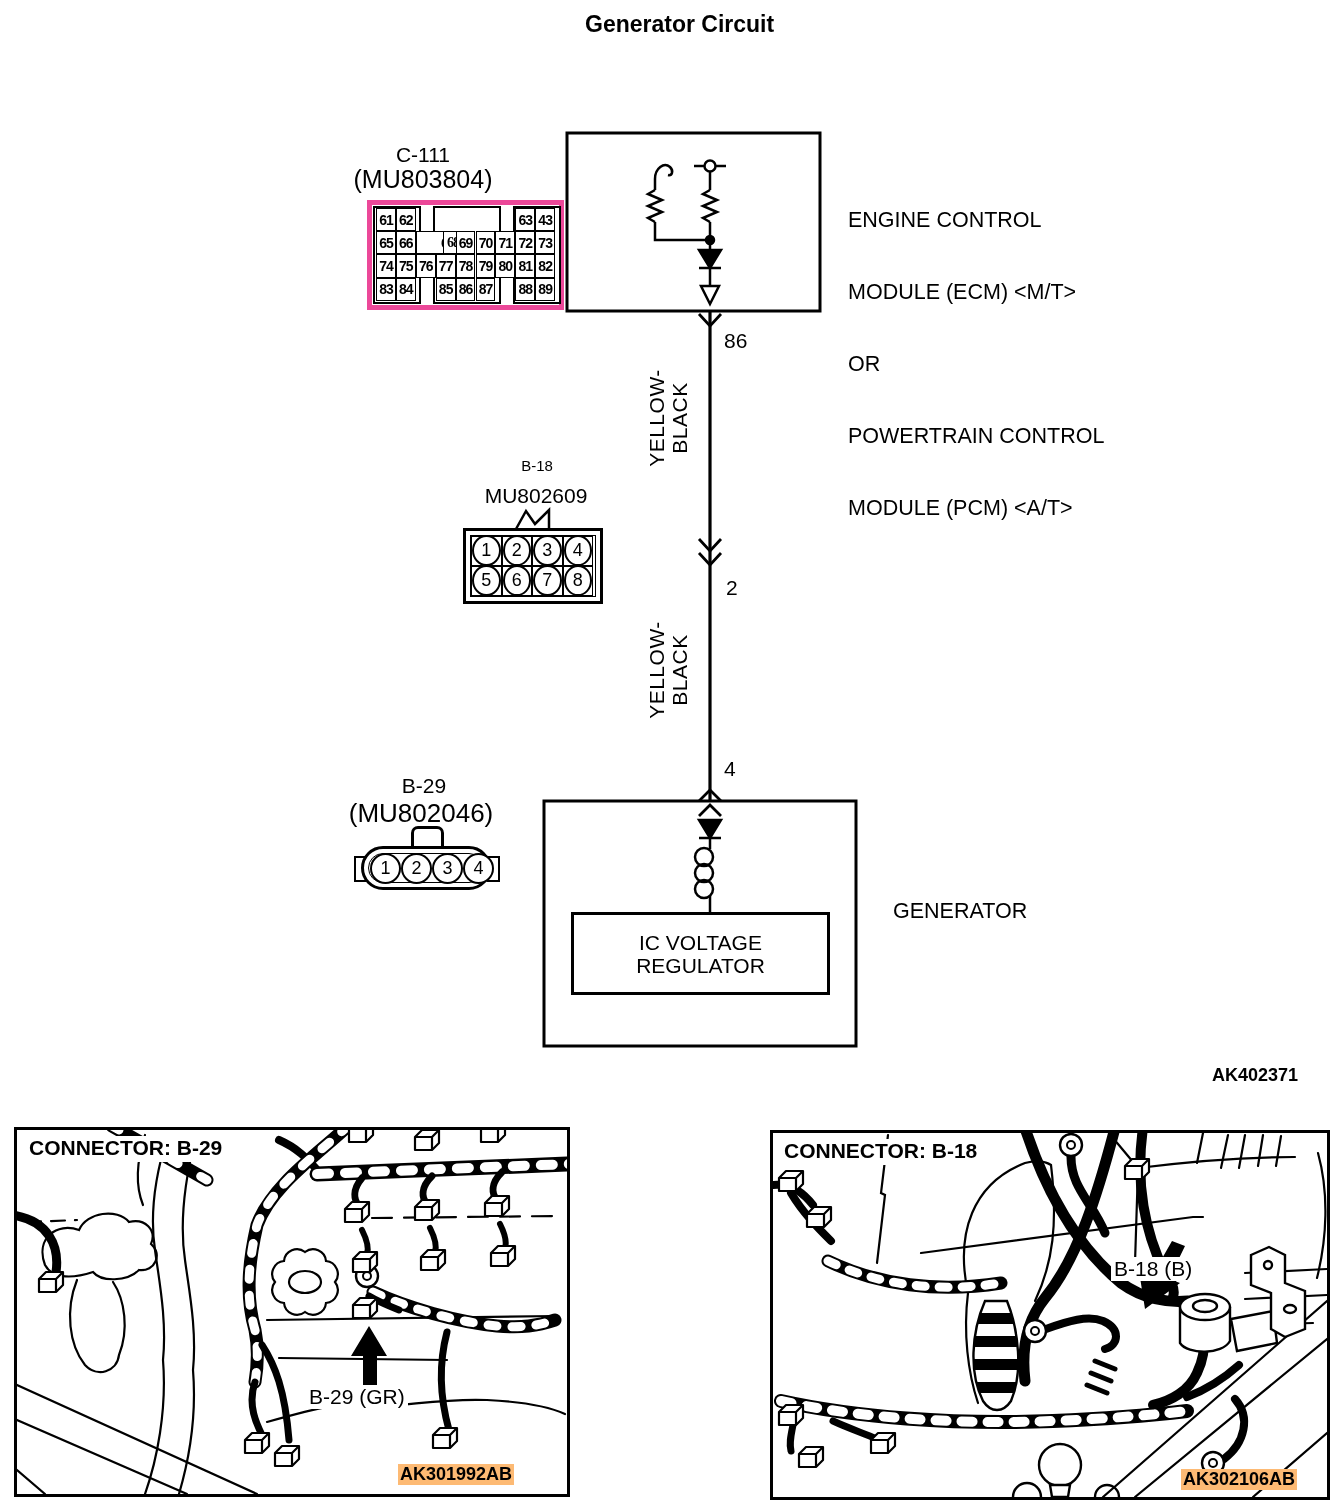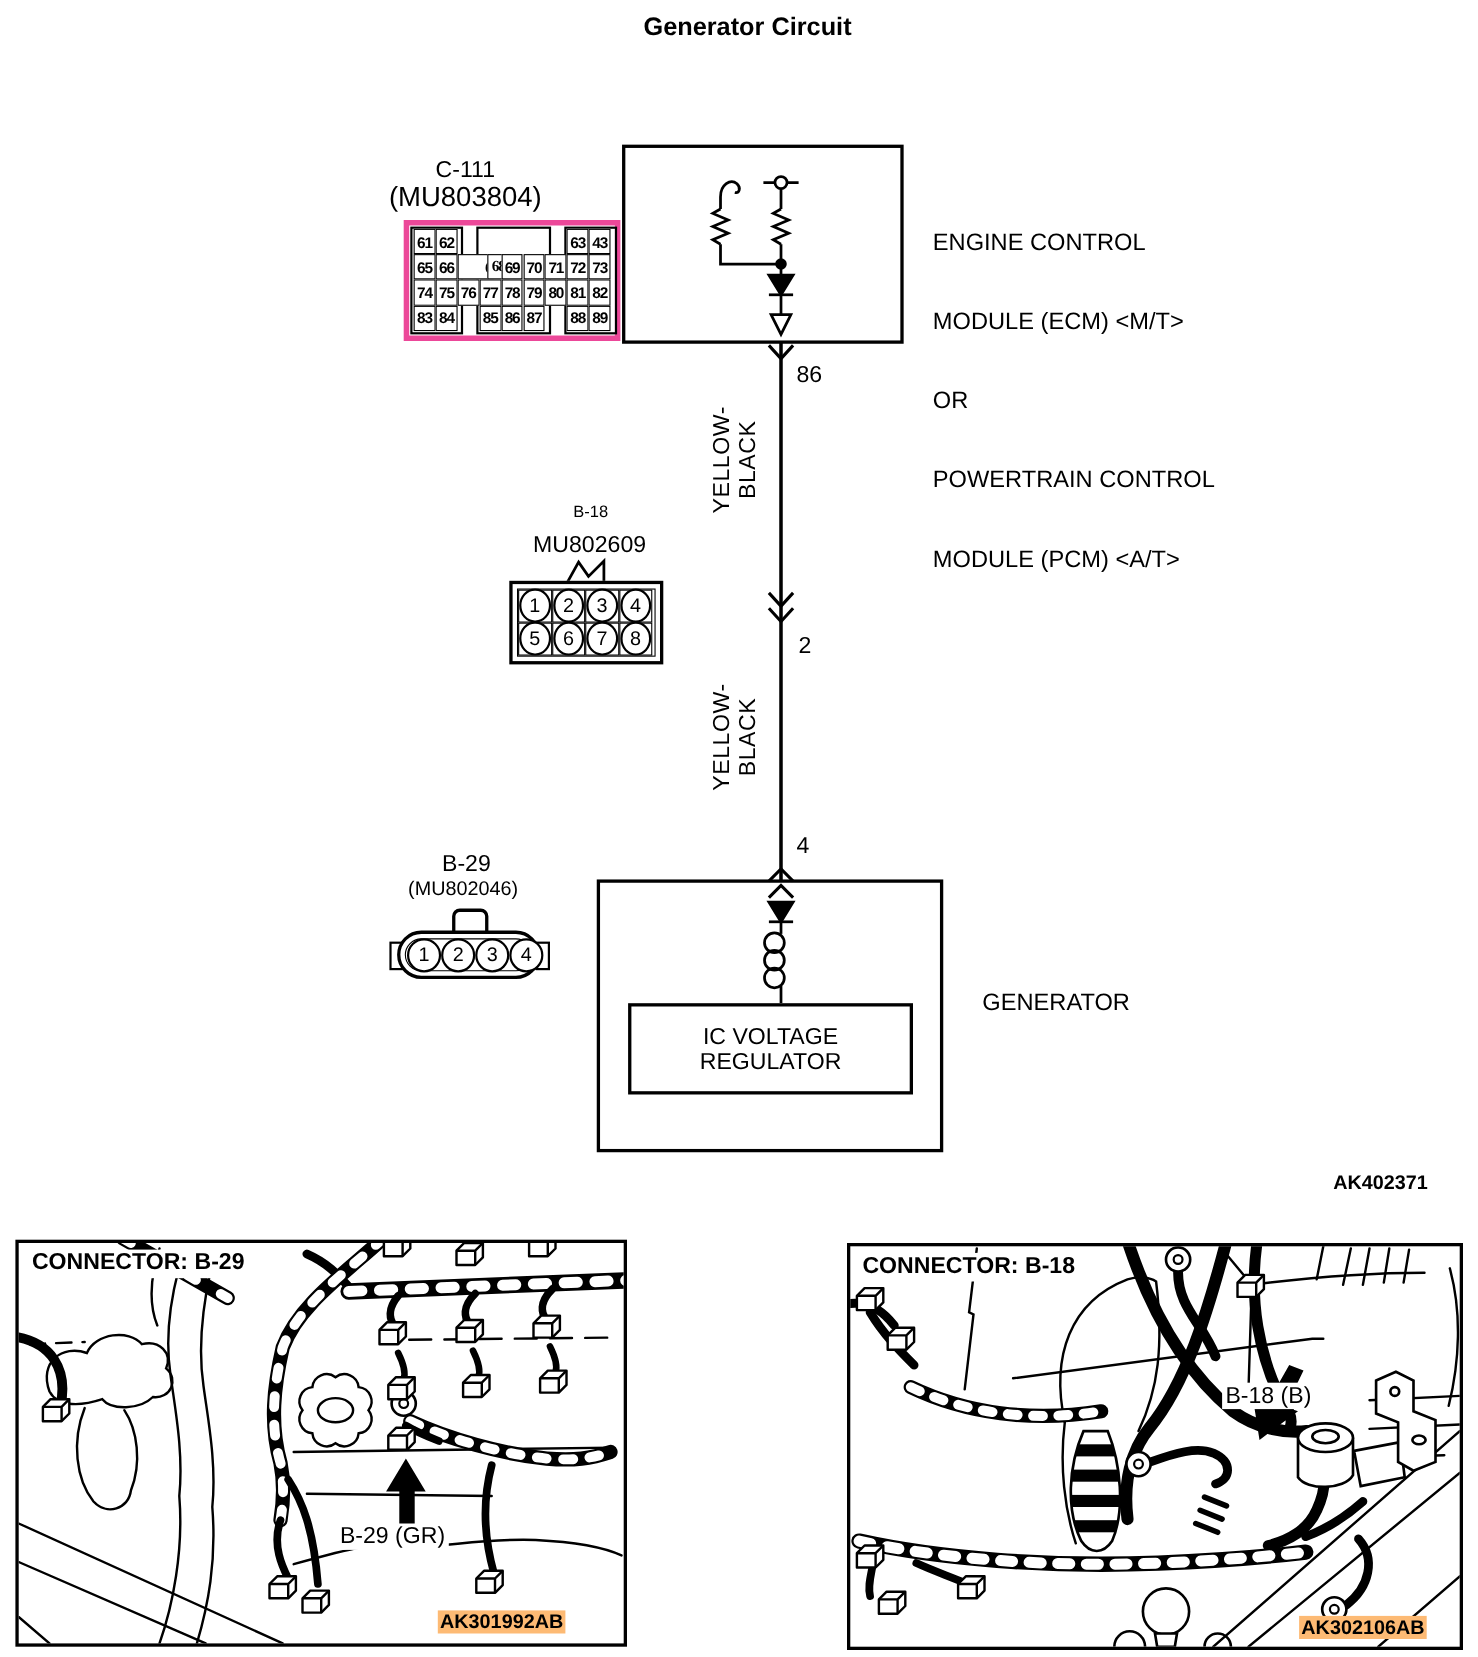--- a/index.html
+++ b/index.html
@@ -183,21 +183,21 @@
       <div class="b18-cell">
         <div class="pin-circle">7</div>
       </div>
       <div class="b18-cell">
         <div class="pin-circle">8</div>
       </div>
     </div>
 </div>
 
 <div class="txt ctr" style="left:424px;top:774px;font-size:21px;">B-29</div>
-<div class="txt ctr" style="left:421px;top:799px;font-size:18px;">(MU802046)</div>
+<div class="txt ctr" style="left:421px;top:799px;font-size:26px;">(MU802046)</div>
 <div id="b29-tab"></div>
 <div id="b29-nub-l"></div>
 <div id="b29-nub-r"></div>
 <div id="b29-pill">
   <div id="b29-inner">
       <div>
         <div class="pin-circle">1</div>
       </div>
       <div>
         <div class="pin-circle">2</div>

